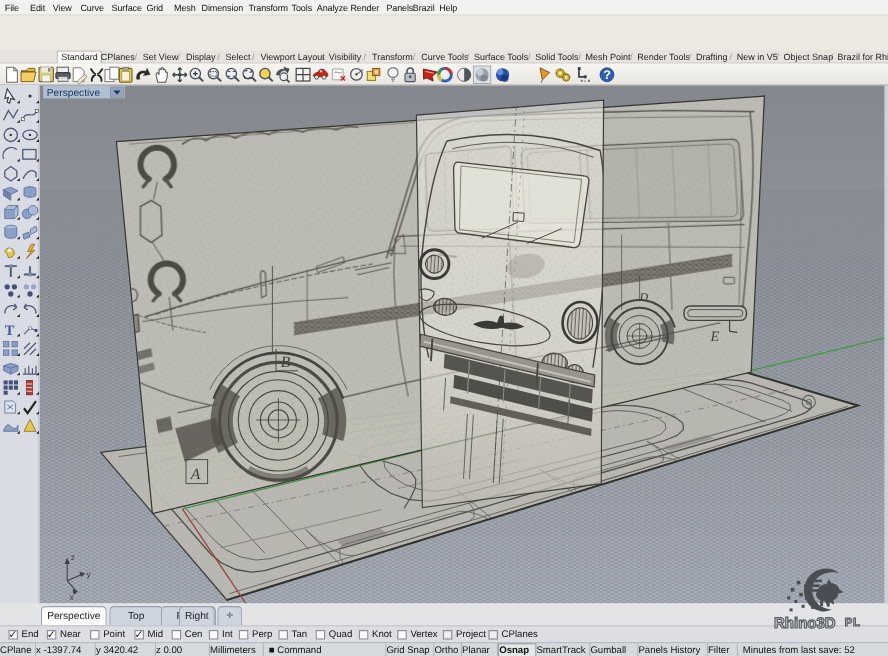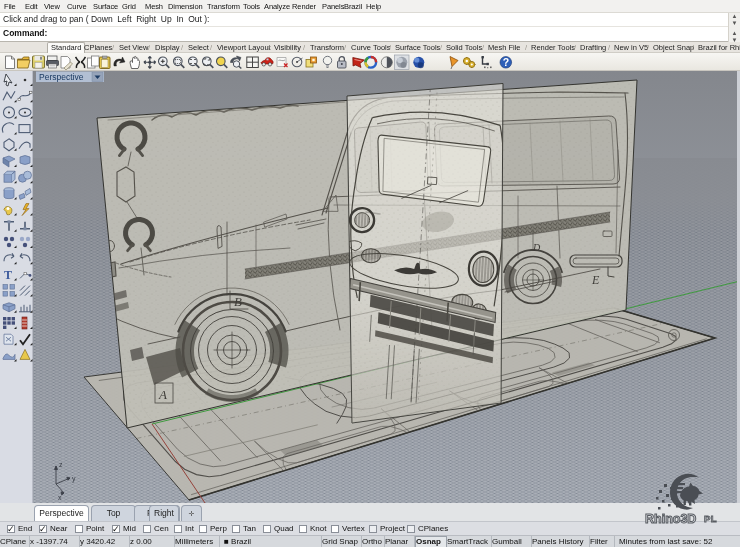--- a/index.html
+++ b/index.html
@@ -44,29 +44,20 @@
       <span style="left:145px">Mesh</span>
       <span style="left:168px">Dimension</span>
       <span style="left:207px">Transform</span>
       <span style="left:243px">Tools</span>
       <span style="left:264px">Analyze</span>
       <span style="left:292px">Render</span>
       <span style="left:322px">Panels</span>
       <span style="left:344px">Brazil</span>
       <span style="left:366px">Help</span>
   </div>
-  <div id="cmd">
-    <div class="l1">Click and drag to pan ( Down&nbsp; Left&nbsp; Right&nbsp; Up&nbsp; In&nbsp; Out ):</div>
-    <div class="sep"></div>
-    <div class="l2">Command:</div>
-    <div id="cmdsb">
-        <div>▲<br>▼</div>
-        <div style="margin-top:3px">▲<br>▼</div>
-      </div>
-  </div>
   <div id="tabrow">
     <span class="act" style="left:3px">Standard</span>
       <span style="left:40px">CPlanes</span>
       <span class="sl" style="left:68px">/</span>
       <span style="left:75px">Set View</span>
       <span class="sl" style="left:104px">/</span>
       <span style="left:111px">Display</span>
       <span class="sl" style="left:137px">/</span>
       <span style="left:144px">Select</span>
       <span class="sl" style="left:166px">/</span>
@@ -75,21 +66,21 @@
       <span style="left:230px">Visibility</span>
       <span class="sl" style="left:259px">/</span>
       <span style="left:266px">Transform</span>
       <span class="sl" style="left:300px">/</span>
       <span style="left:307px">Curve Tools</span>
       <span class="sl" style="left:345px">/</span>
       <span style="left:351px">Surface Tools</span>
       <span class="sl" style="left:396px">/</span>
       <span style="left:402px">Solid Tools</span>
       <span class="sl" style="left:438px">/</span>
-      <span style="left:444px">Mesh File</span>
+      <span style="left:444px">Mesh Point</span>
       <span class="sl" style="left:481px">/</span>
       <span style="left:487px">Render Tools</span>
       <span class="sl" style="left:530px">/</span>
       <span style="left:536px">Drafting</span>
       <span class="sl" style="left:564px">/</span>
       <span style="left:570px">New in V5</span>
       <span class="sl" style="left:603px">/</span>
       <span style="left:609px">Object Snap</span>
       <span class="sl" style="left:648px">/</span>
       <span style="left:654px">Brazil for Rhino</span>
@@ -690,21 +681,21 @@
       <span class="cbl" style="left:380px">Project</span>
     <div class="cb" style="left:407px;background:#eceef1"></div>
       <span class="cbl" style="left:418px">CPlanes</span>
   </div>
   <div id="status">
     <div class="seg" style="left:0;width:30px">CPlane</div>
     <div class="seg" style="left:30px;width:50px">x -1397.74</div>
     <div class="seg" style="left:80px;width:50px">y 3420.42</div>
     <div class="seg" style="left:130px;width:45px">z 0.00</div>
     <div class="seg" style="left:175px;width:45px">Millimeters</div>
-    <div class="seg" style="left:220px;width:102px;text-align:left;padding-left:4px">■ Brazil</div>
+    <div class="seg" style="left:220px;width:102px;text-align:left;padding-left:4px">■ Command</div>
     <div class="seg" style="left:322px;width:40px">Grid Snap</div>
     <div class="seg" style="left:362px;width:23px">Ortho</div>
     <div class="seg" style="left:385px;width:30px">Planar</div>
     <div class="seg" style="left:415px;width:32px;font-weight:bold;background:#e4e7ea;border:1px solid #9aa0a8;line-height:10px;">Osnap</div>
     <div class="seg" style="left:447px;width:45px">SmartTrack</div>
     <div class="seg" style="left:492px;width:40px">Gumball</div>
     <div class="seg" style="left:532px;width:58px">Panels History</div>
     <div class="seg" style="left:590px;width:25px">Filter</div>
     <div class="seg" style="left:615px;width:125px;border-right:none;text-align:left;padding-left:4px">Minutes from last save: 52</div>
   </div>

